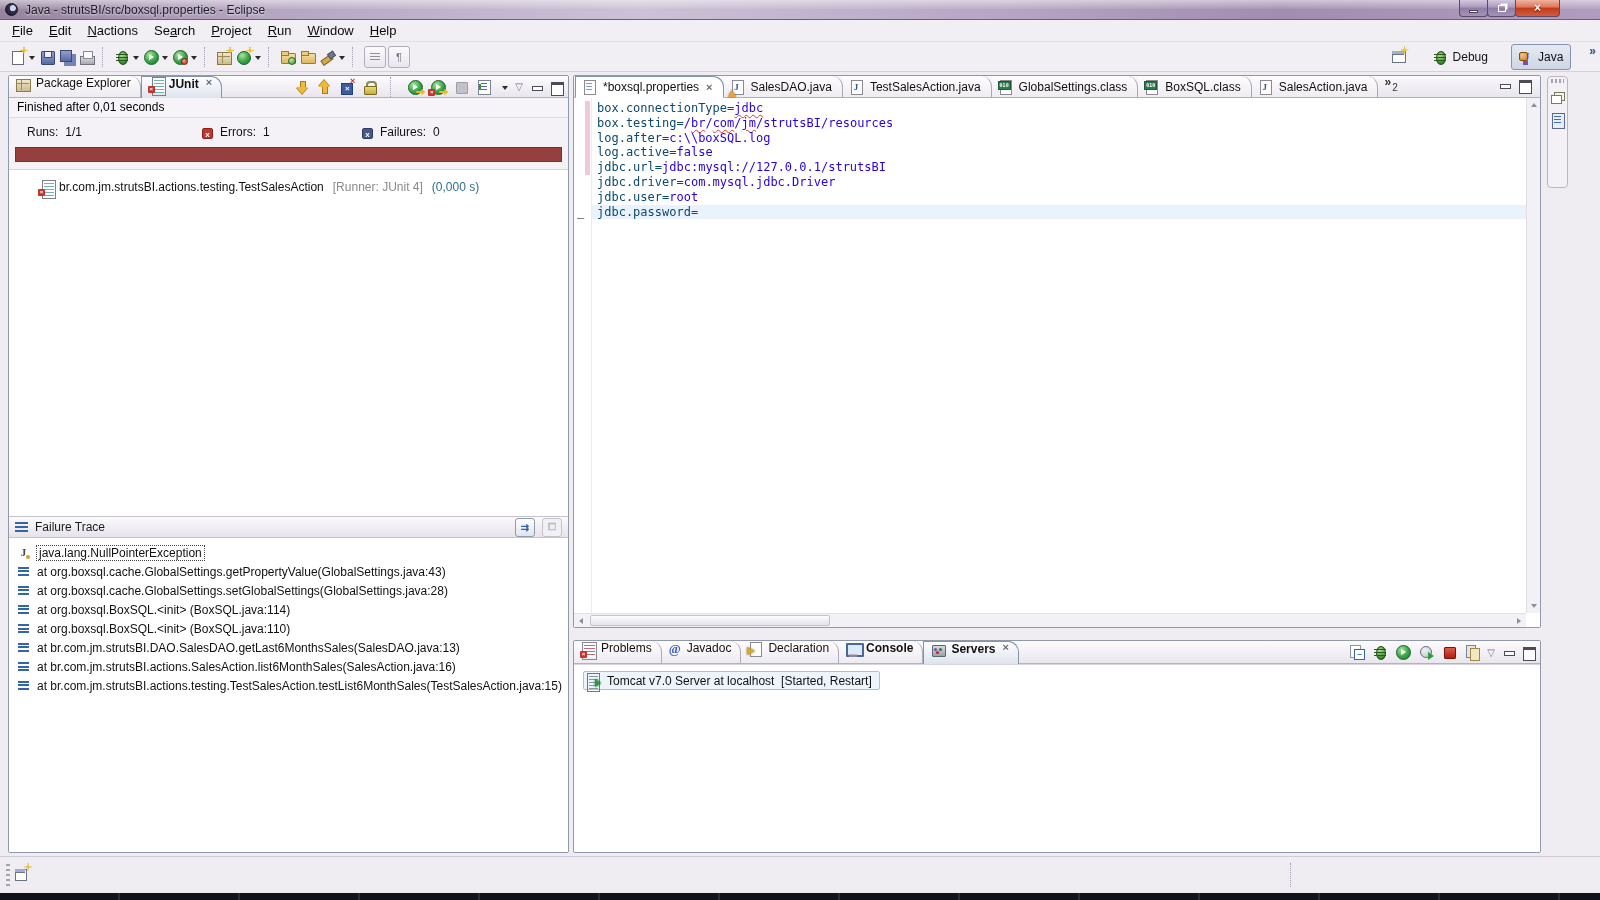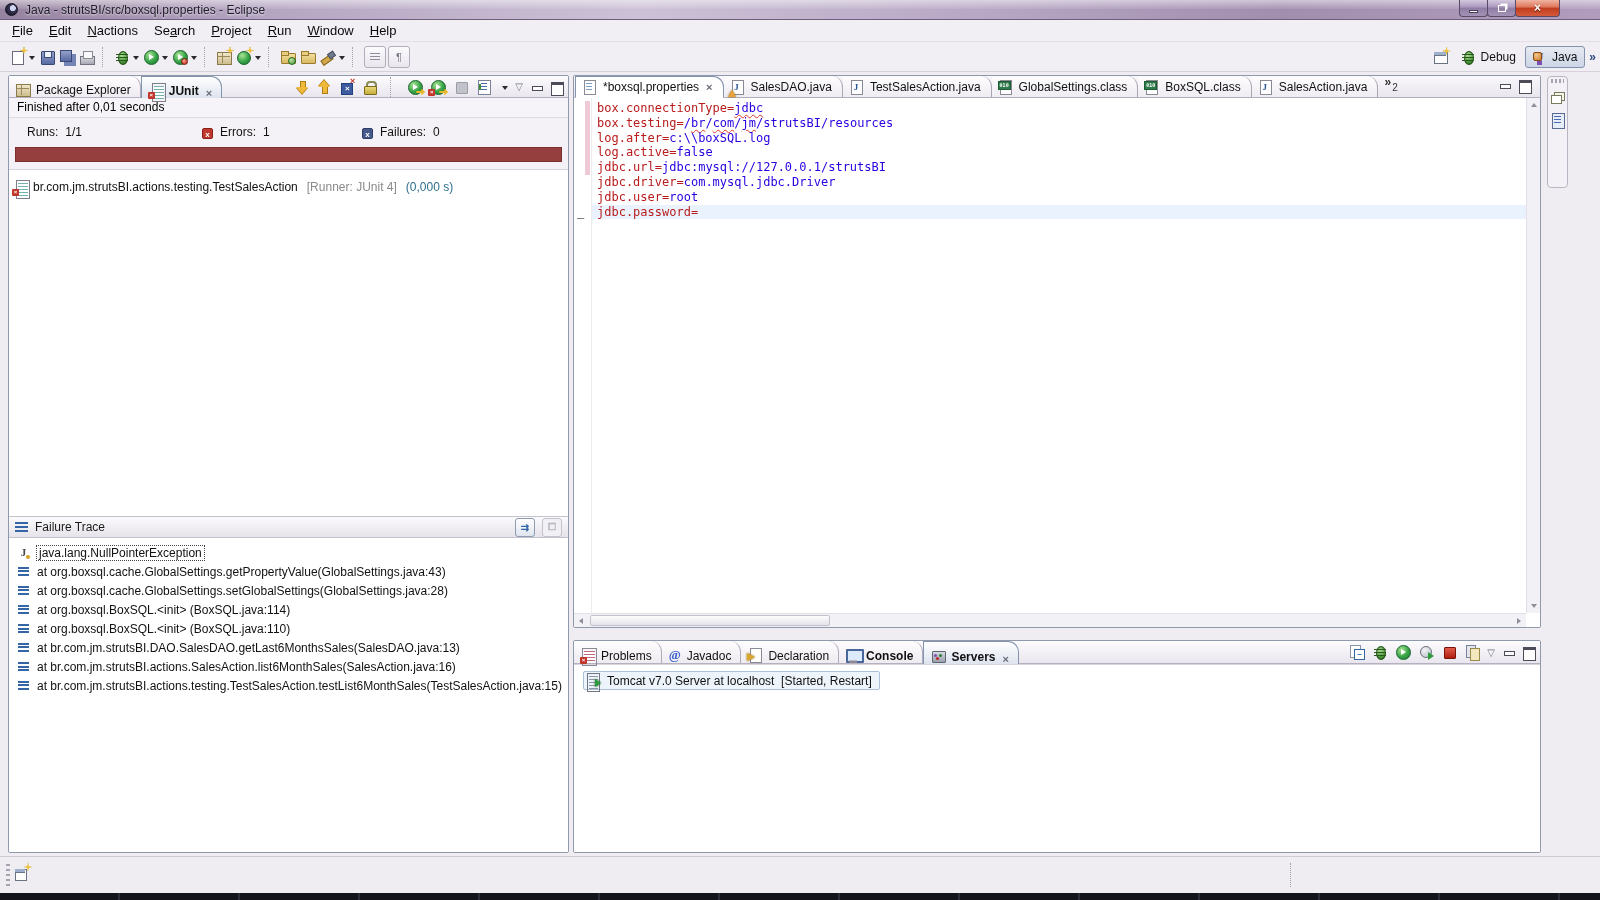--- a/index.html
+++ b/index.html
@@ -53,34 +53,34 @@
 .i-folderball::before,.i-folder::before{content:'';position:absolute;left:1px;top:4px;width:13px;height:9px;background:linear-gradient(#f2dfa0,#d8b960);border:1px solid #9a7a2e;border-radius:1px}
 .i-folderball::after,.i-folder::after{content:'';position:absolute;left:1px;top:2px;width:6px;height:3px;background:#e8cd7e;border:1px solid #9a7a2e}
 .orb{position:absolute;right:0;bottom:0;width:8px;height:8px;border-radius:50%;background:radial-gradient(circle at 35% 30%,#c2e8a8,#3f8f34);border:1px solid #2a6a1e}
 .i-brush::before{content:'';position:absolute;left:1px;top:8px;width:10px;height:4px;background:#d4a94e;border:1px solid #8a6a20;transform:rotate(-35deg)}
 .i-brush::after{content:'';position:absolute;right:1px;top:3px;width:5px;height:4px;background:#707a8c;border:1px solid #4a5464;transform:rotate(-35deg)}
 .tglbtn{width:22px;height:22px;border:1px solid #b3aebc;border-radius:3px;background:linear-gradient(#fbfafc,#e9e6ee);display:flex;align-items:center;justify-content:center;margin-left:2px;color:#7b7b89}
 .i-lines-sm{width:10px;height:8px;background:repeating-linear-gradient(180deg,#8f8f9d 0 1px,transparent 1px 3px)}
 .pilcrow{font-size:11px;color:#7b7b89}
 
 
-.persp-bar{position:absolute;right:4px;top:44px;display:flex;align-items:center;gap:2px;height:26px}
+.persp-bar{position:absolute;right:4px;top:44px;display:flex;gap:16px;height:26px}
 .i-openpersp::before{content:'';position:absolute;left:1px;top:3px;width:12px;height:10px;background:#fdfdfe;border:1px solid #6a7384}
 .i-openpersp::after{content:'';position:absolute;left:1px;top:3px;width:12px;height:3px;background:#9fb0cc;border-bottom:1px solid #6a7384}
 .persp{display:flex;align-items:center;gap:5px;padding:3px 7px;border-radius:3px;font-size:12px}
 .persp.pressed{background:linear-gradient(#e6eaf2,#cdd6e6);border:1px solid #8493ae}
 .i-jpersp{width:14px;height:14px;position:relative}
 .i-jpersp::before{content:'J';position:absolute;left:5px;top:-1px;font:bold 11px/14px "Liberation Serif",serif;color:#2b5797}
 .i-jpersp::after{content:'';position:absolute;left:0;top:2px;width:7px;height:7px;background:radial-gradient(circle at 35% 30%,#f0c890,#d07a28);border-radius:2px;border:1px solid #8a4a10;box-shadow:2px 6px 0 -2px #7a4fae}
 .persp-overflow{color:#2d4a86;font-weight:bold;font-size:12px;margin-left:2px}
 
 
 .view{position:absolute;border:1px solid #8f99ab;background:#f4f2f6;border-radius:2px;overflow:hidden;display:flex;flex-direction:column}
 .vtabs{height:22px;background:linear-gradient(#fcfbfd,#e9e6ee);border-bottom:1px solid #b6b1c0;display:flex;align-items:stretch;flex:none;position:relative}
-.vtab{display:flex;align-items:flex-end;gap:5px;padding:0 9px 0 6px;border-right:1px solid #aeabbb;border-top-right-radius:11px;background:linear-gradient(#fefdfe,#eeebf1);white-space:nowrap}
+.vtab{display:flex;align-items:flex-start;gap:5px;padding:0 9px 0 6px;border-right:1px solid #aeabbb;border-top-right-radius:11px;background:linear-gradient(#fefdfe,#eeebf1);white-space:nowrap}
 .vtab.active{background:linear-gradient(#ffffff,#dde3ee);border:1px solid #8494ad;border-bottom:none;margin-bottom:-1px;z-index:2;font-weight:bold}
 .tab-close{font-weight:bold;color:#6b6b77;font-size:11px;line-height:10px;margin-left:2px;cursor:default}
 .vtab-toolbar{margin-left:auto;display:flex;align-items:center;gap:7px;padding-right:5px}
 .viewmenu-glyph{color:#6d7584;font-size:10px}
 .wm{width:13px;height:12px;position:relative}
 .wm-min::before{content:'';position:absolute;left:2px;bottom:2px;width:9px;height:3px;border:1px solid #4c4c58;background:#fdfdfe}
 .wm-max::before{content:'';position:absolute;left:1px;top:1px;width:11px;height:10px;border:1px solid #4c4c58;border-top:3px solid #4c4c58;background:#fdfdfe}
 
 
 #junit-view{left:8px;top:75px;width:561px;height:778px}
@@ -146,21 +146,21 @@
 .i-classfile::before{content:'';position:absolute;left:2px;top:1px;width:10px;height:13px;background:#fff;border:1px solid #8a8a94}
 .i-classfile::after{content:'010';position:absolute;left:0;top:2px;background:#2f7a4a;color:#fff;font:bold 5px/7px "DejaVu Sans Mono",monospace;padding:0 1px;border:1px solid #1d5c33}
 .warnbadge{position:absolute;left:-2px;bottom:-2px;width:0;height:0;border-left:4px solid transparent;border-right:4px solid transparent;border-bottom:7px solid #e8a33d;filter:drop-shadow(0 0 1px #7a5408)}
 .ebody{flex:1;position:relative;font-family:"DejaVu Sans Mono","Liberation Mono",monospace;font-size:12px;overflow:hidden;background:#fff}
 .gutter{position:absolute;left:0;top:0;bottom:14px;width:18px;background:#fff;border-right:1px solid #ececf0}
 .quickdiff{position:absolute;left:11px;top:3px;width:5px;height:74px;background:#efc9d4}
 .cursor-underscore{position:absolute;left:3px;top:107px;color:#000;font:12px "DejaVu Sans Mono",monospace}
 .elines{position:absolute;left:18px;top:3px;right:14px}
 .eline{height:14.8px;line-height:14.8px;white-space:pre;padding-left:5px}
 .eline.current{background:#e9f2fd}
-.seg-k{color:#b91c1c}
+.seg-k{color:#0c4a6e}
 .seg-v{color:#2a00e0}
 .sq{text-decoration:underline;text-decoration-style:wavy;text-decoration-color:#e0392e;text-decoration-thickness:1px;text-underline-offset:2px}
 .vscroll{position:absolute;right:0;top:0;bottom:14px;width:14px;background:#f2f1f5;border-left:1px solid #e2e0e6}
 .vscroll::before{content:'';position:absolute;left:4px;top:5px;border-left:3px solid transparent;border-right:3px solid transparent;border-bottom:4px solid #8f8f9b}
 .vscroll::after{content:'';position:absolute;left:4px;bottom:5px;border-left:3px solid transparent;border-right:3px solid transparent;border-top:4px solid #8f8f9b}
 .hscroll{position:absolute;left:0;right:14px;bottom:0;height:14px;background:#f2f1f5;border-top:1px solid #e2e0e6}
 .hscroll::before{content:'';position:absolute;left:5px;top:4px;border-top:3px solid transparent;border-bottom:3px solid transparent;border-right:4px solid #8f8f9b}
 .hscroll::after{content:'';position:absolute;right:5px;top:4px;border-top:3px solid transparent;border-bottom:3px solid transparent;border-left:4px solid #8f8f9b}
 .hthumb{position:absolute;left:16px;top:1px;width:240px;height:11px;background:linear-gradient(#fdfdfe,#e4e3e9);border:1px solid #c4c2cc;border-radius:2px}
 
@@ -366,21 +366,21 @@
       <span>1</span>
     </span>
     <span class="cgroup">
       <span class="badge badge-fail">x</span>
       <span>Failures:</span>
       <span>0</span>
     </span>
   </div>
   <div class="jprogress"></div>
   <div class="jtree" id="junit-tree">
-      <div class="trow" style="">
+      <div class="trow" style="padding-left: 26px;">
         <span class="tsel">
           <span class="ic i-testerr"></span>
           <span>br.com.jm.strutsBI.actions.testing.TestSalesAction</span>
           <span class="trunner">[Runner: JUnit 4]</span>
           <span class="ttime">(0,000 s)</span>
         </span>
       </div>
     </div>
   <div class="fthead">
     <span class="i-viewlines"></span>

